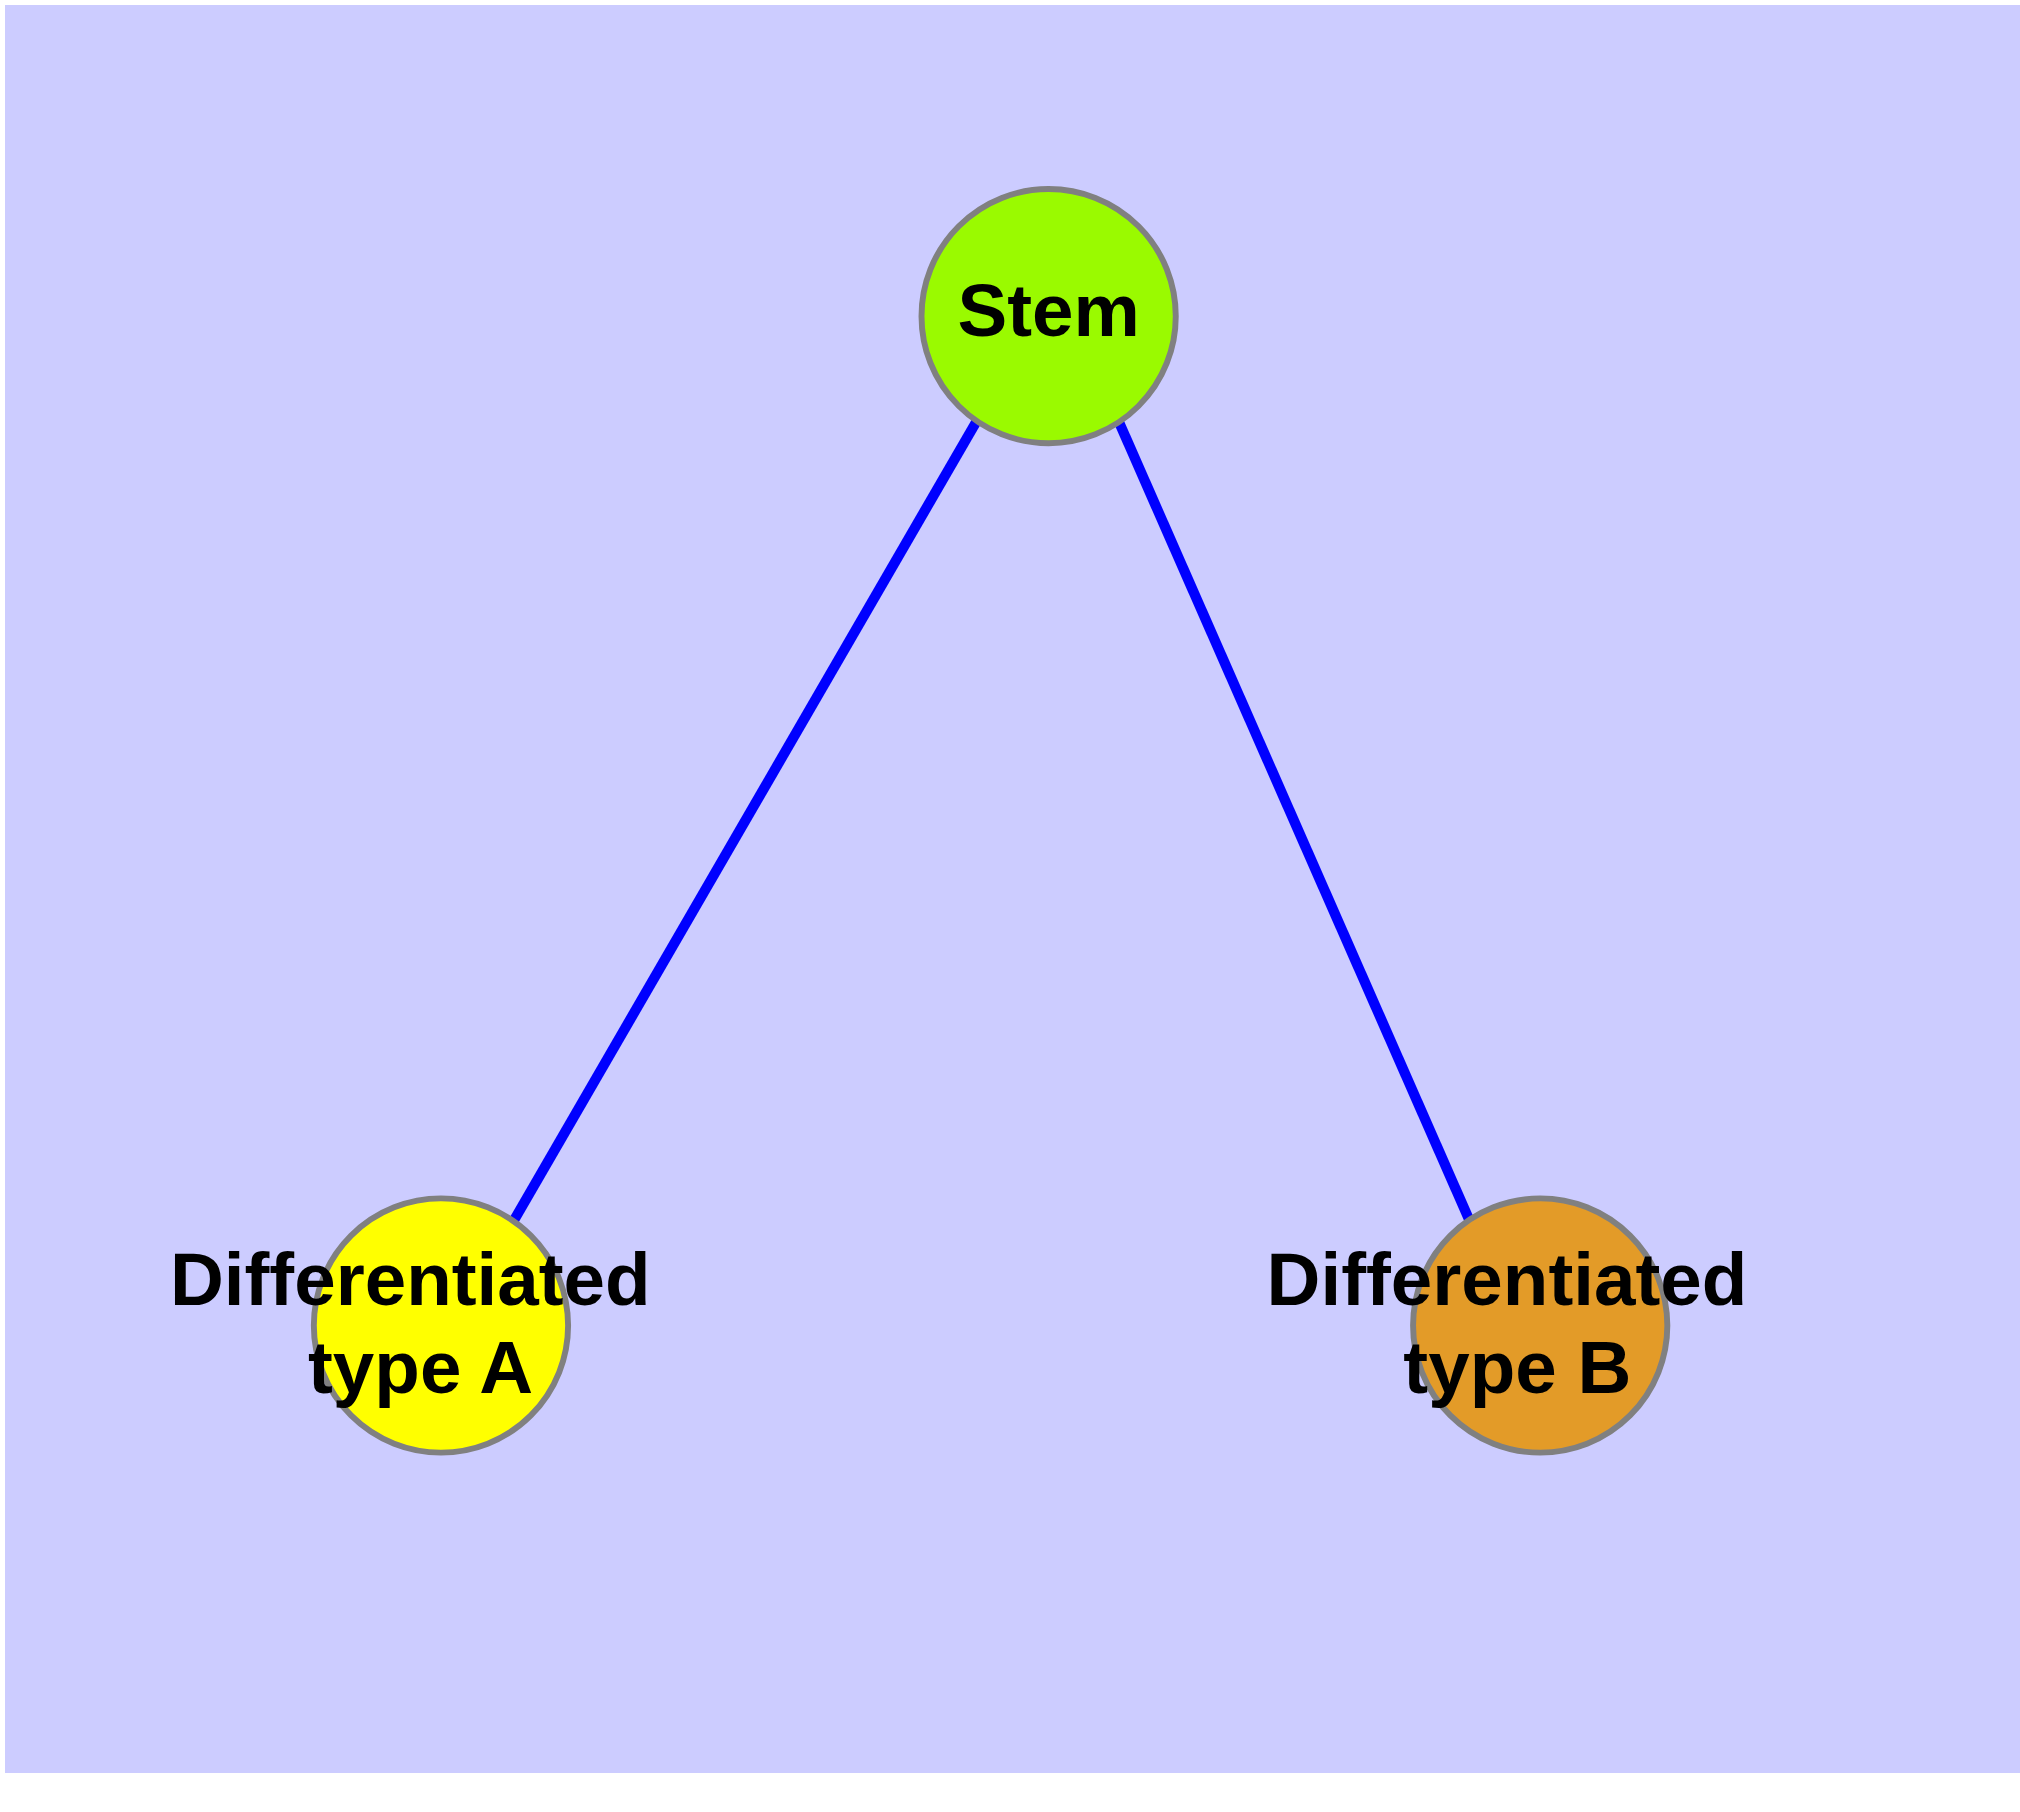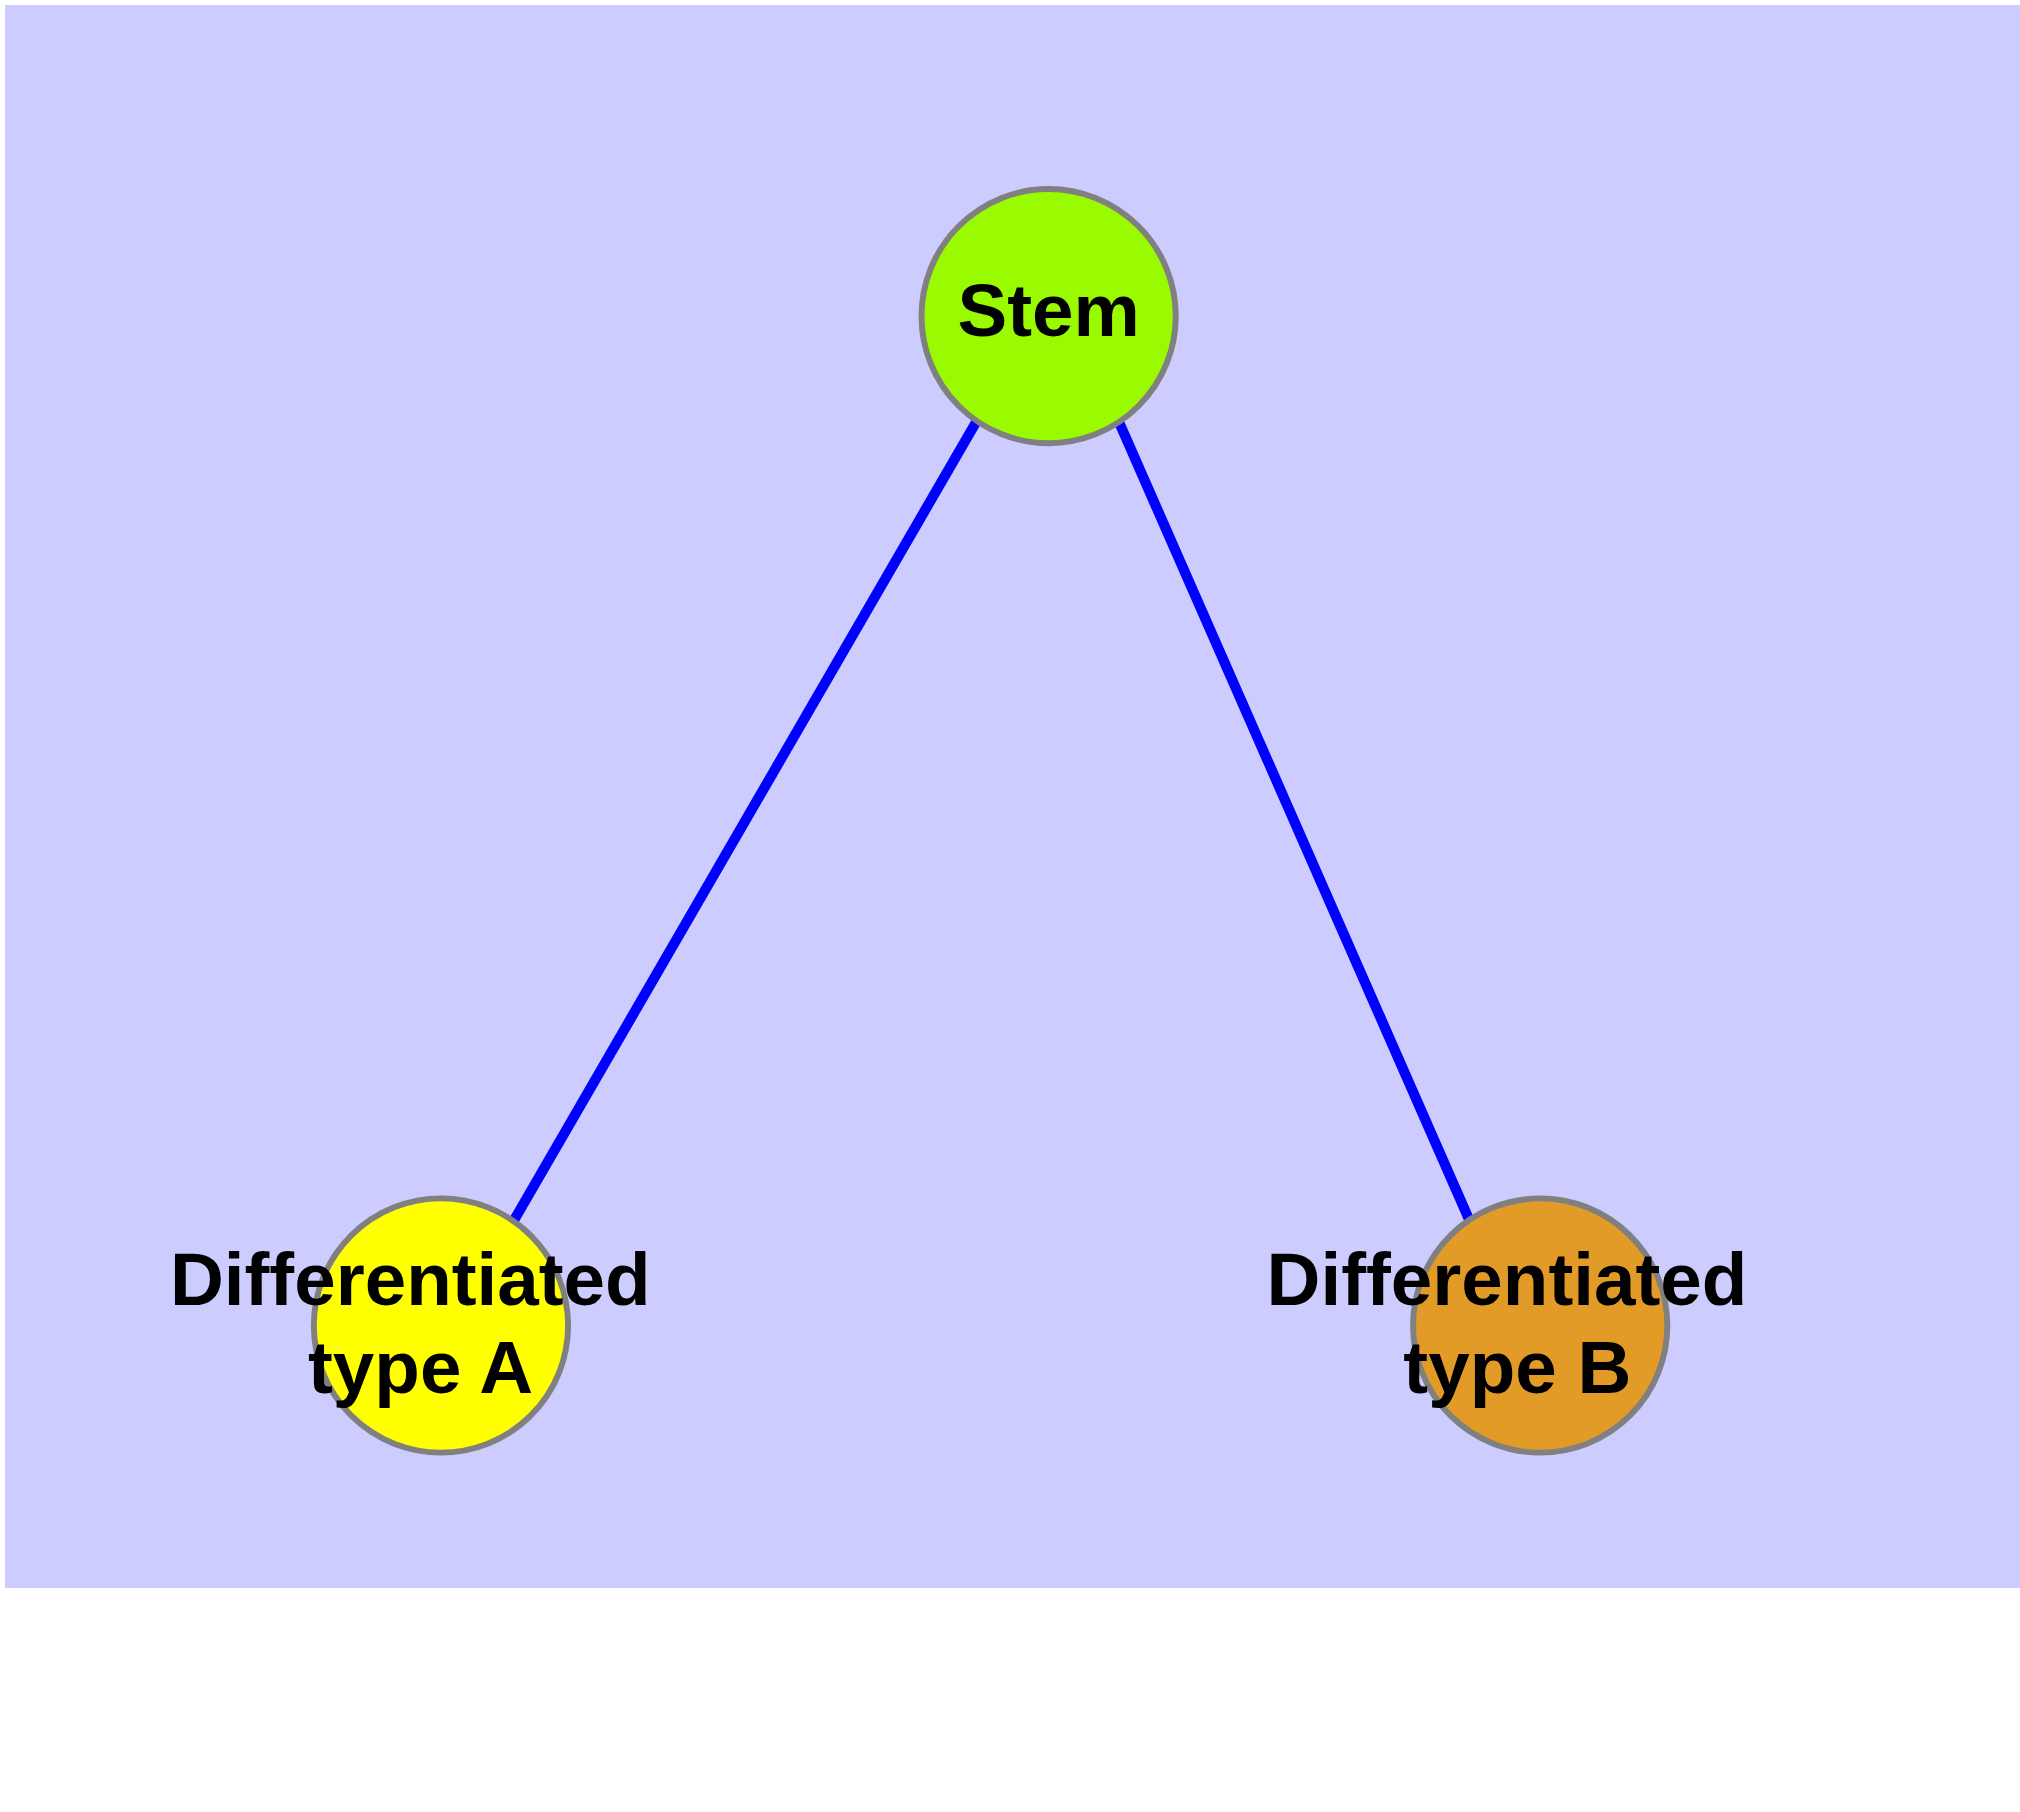--- a/index.html
+++ b/index.html
@@ -7,21 +7,21 @@
     margin: 0;
     padding: 0;
     background: #ffffff;
   }
   body {
     font-family: "Liberation Sans", sans-serif;
   }
   #canvas {
     position: relative;
     width: 2021px;
-    height: 1588px;
+    height: 1773px;
     overflow: hidden;
     background: #ffffff;
   }
   #plot-bg {
     position: absolute;
     left: 5.1px;
     top: 5.1px;
     width: 2015px;
     height: 1807px;
     background: #ccccff;

